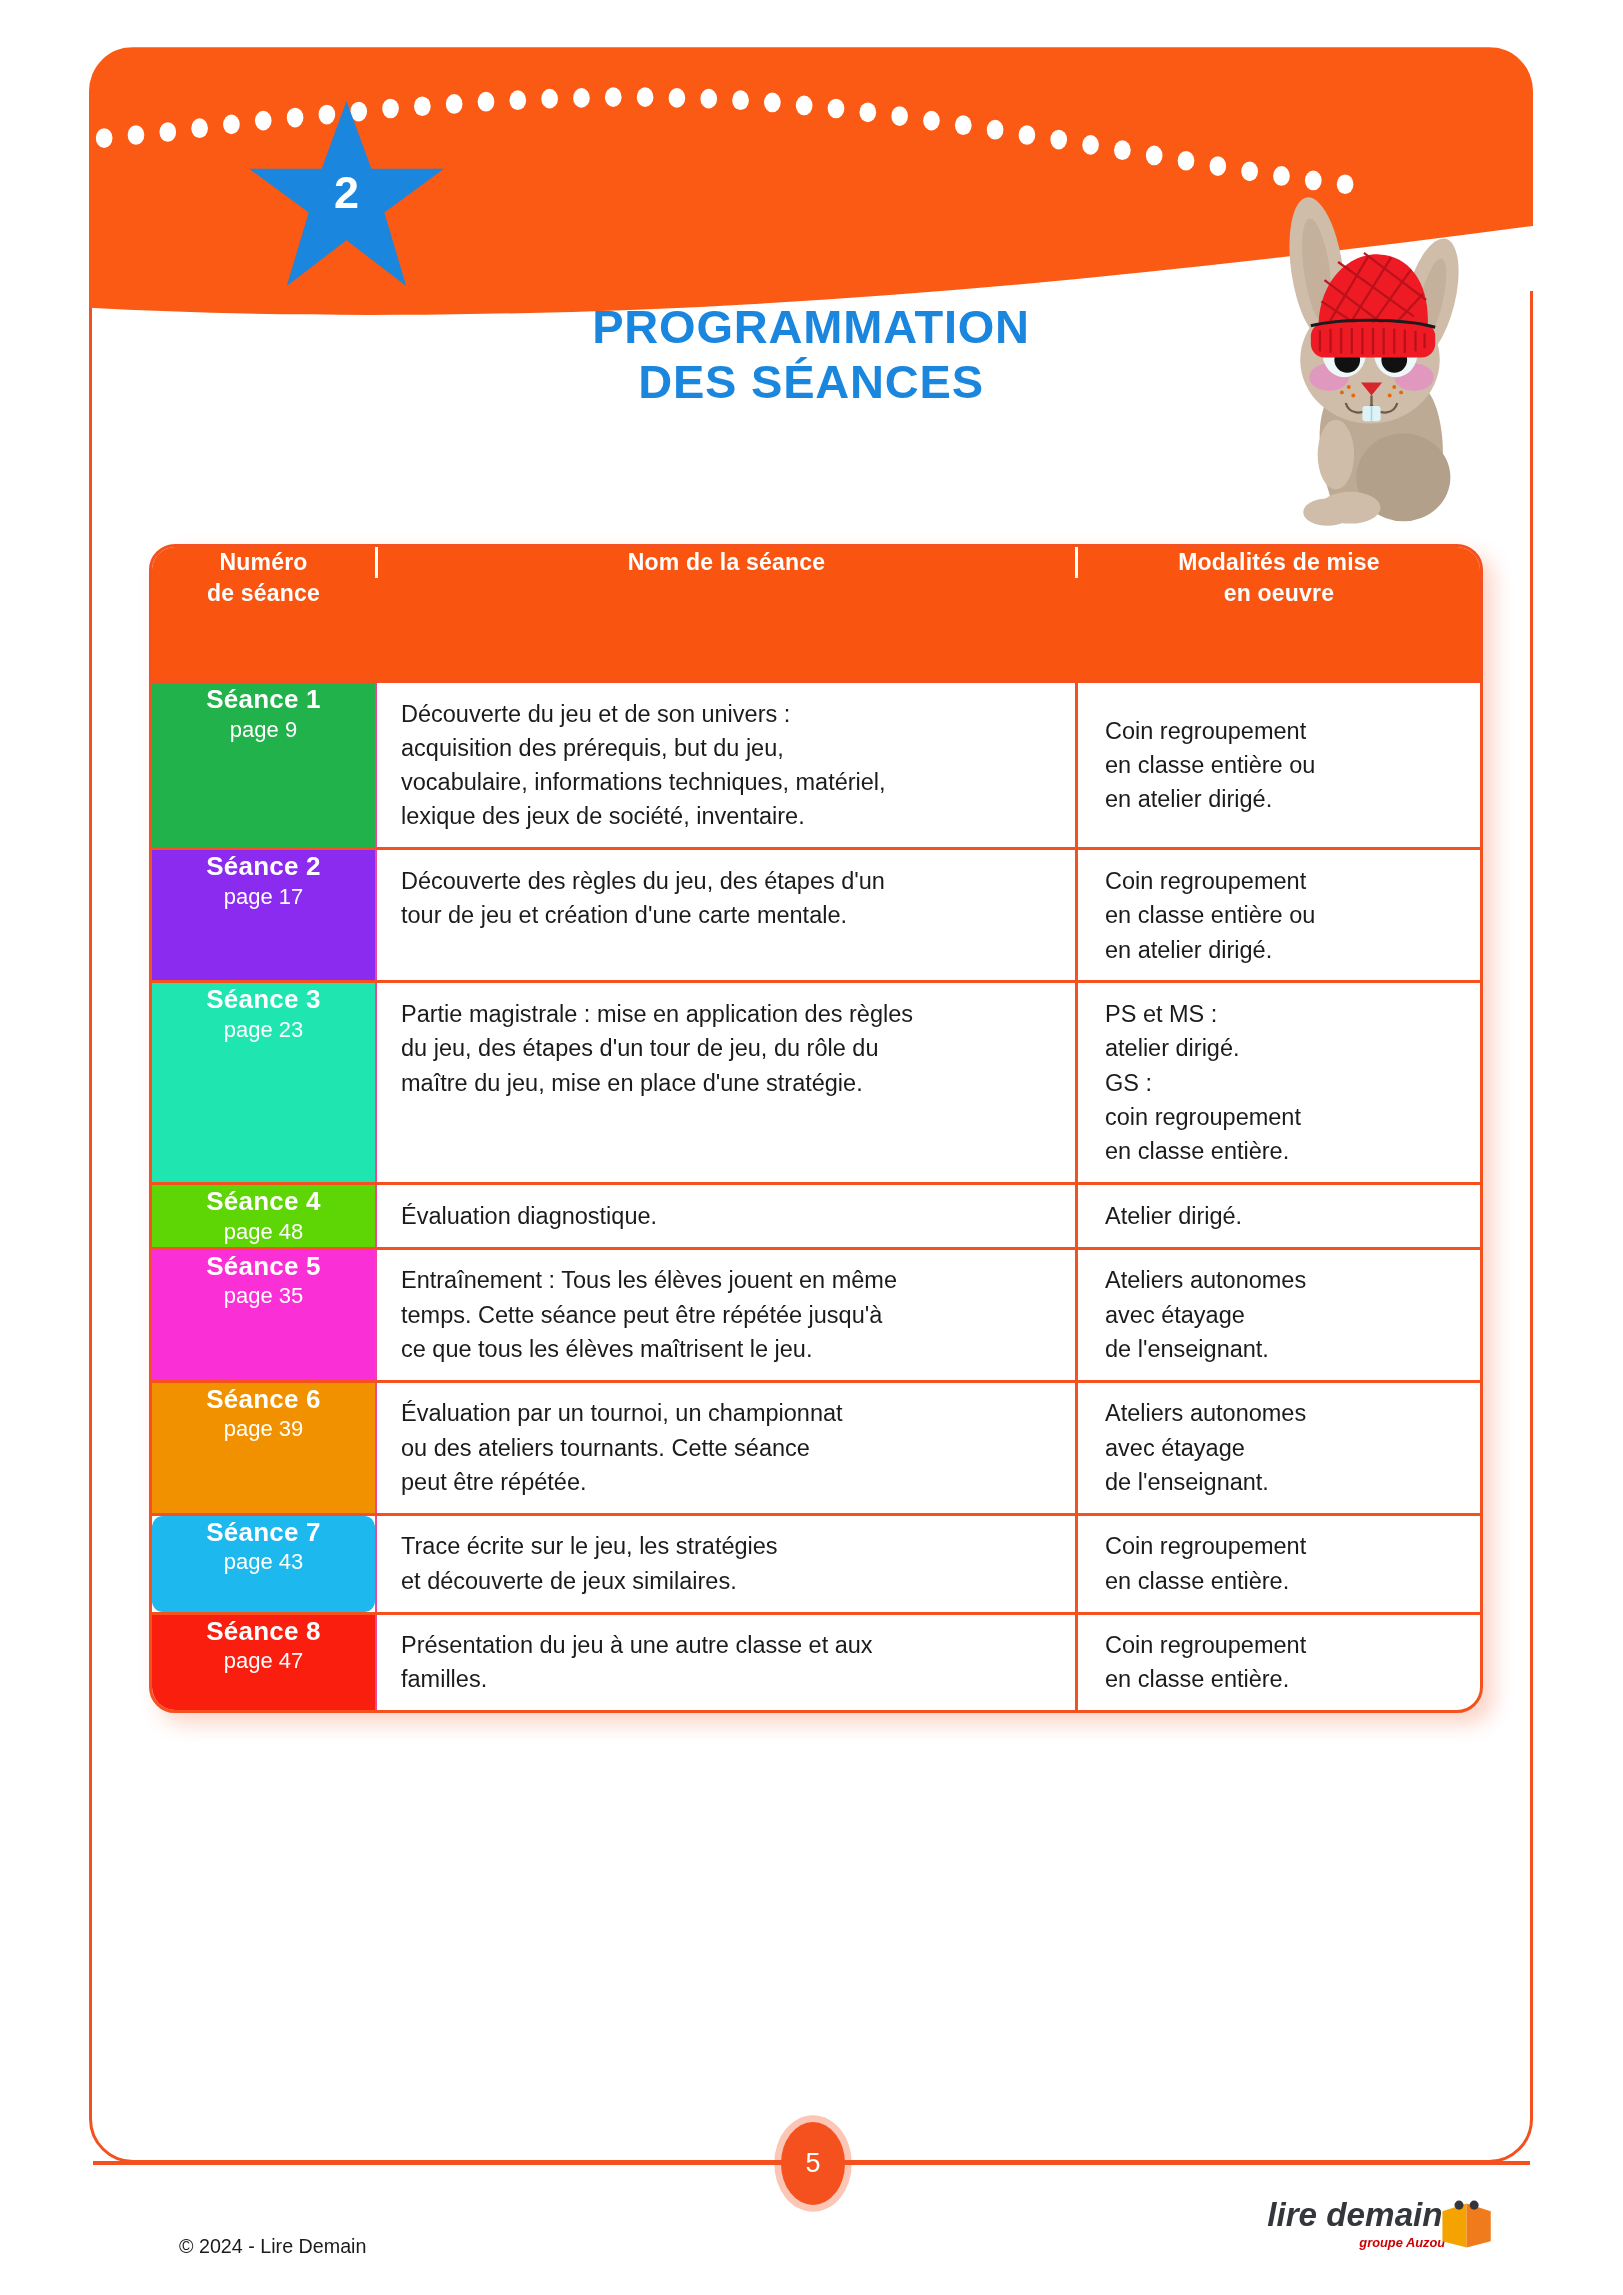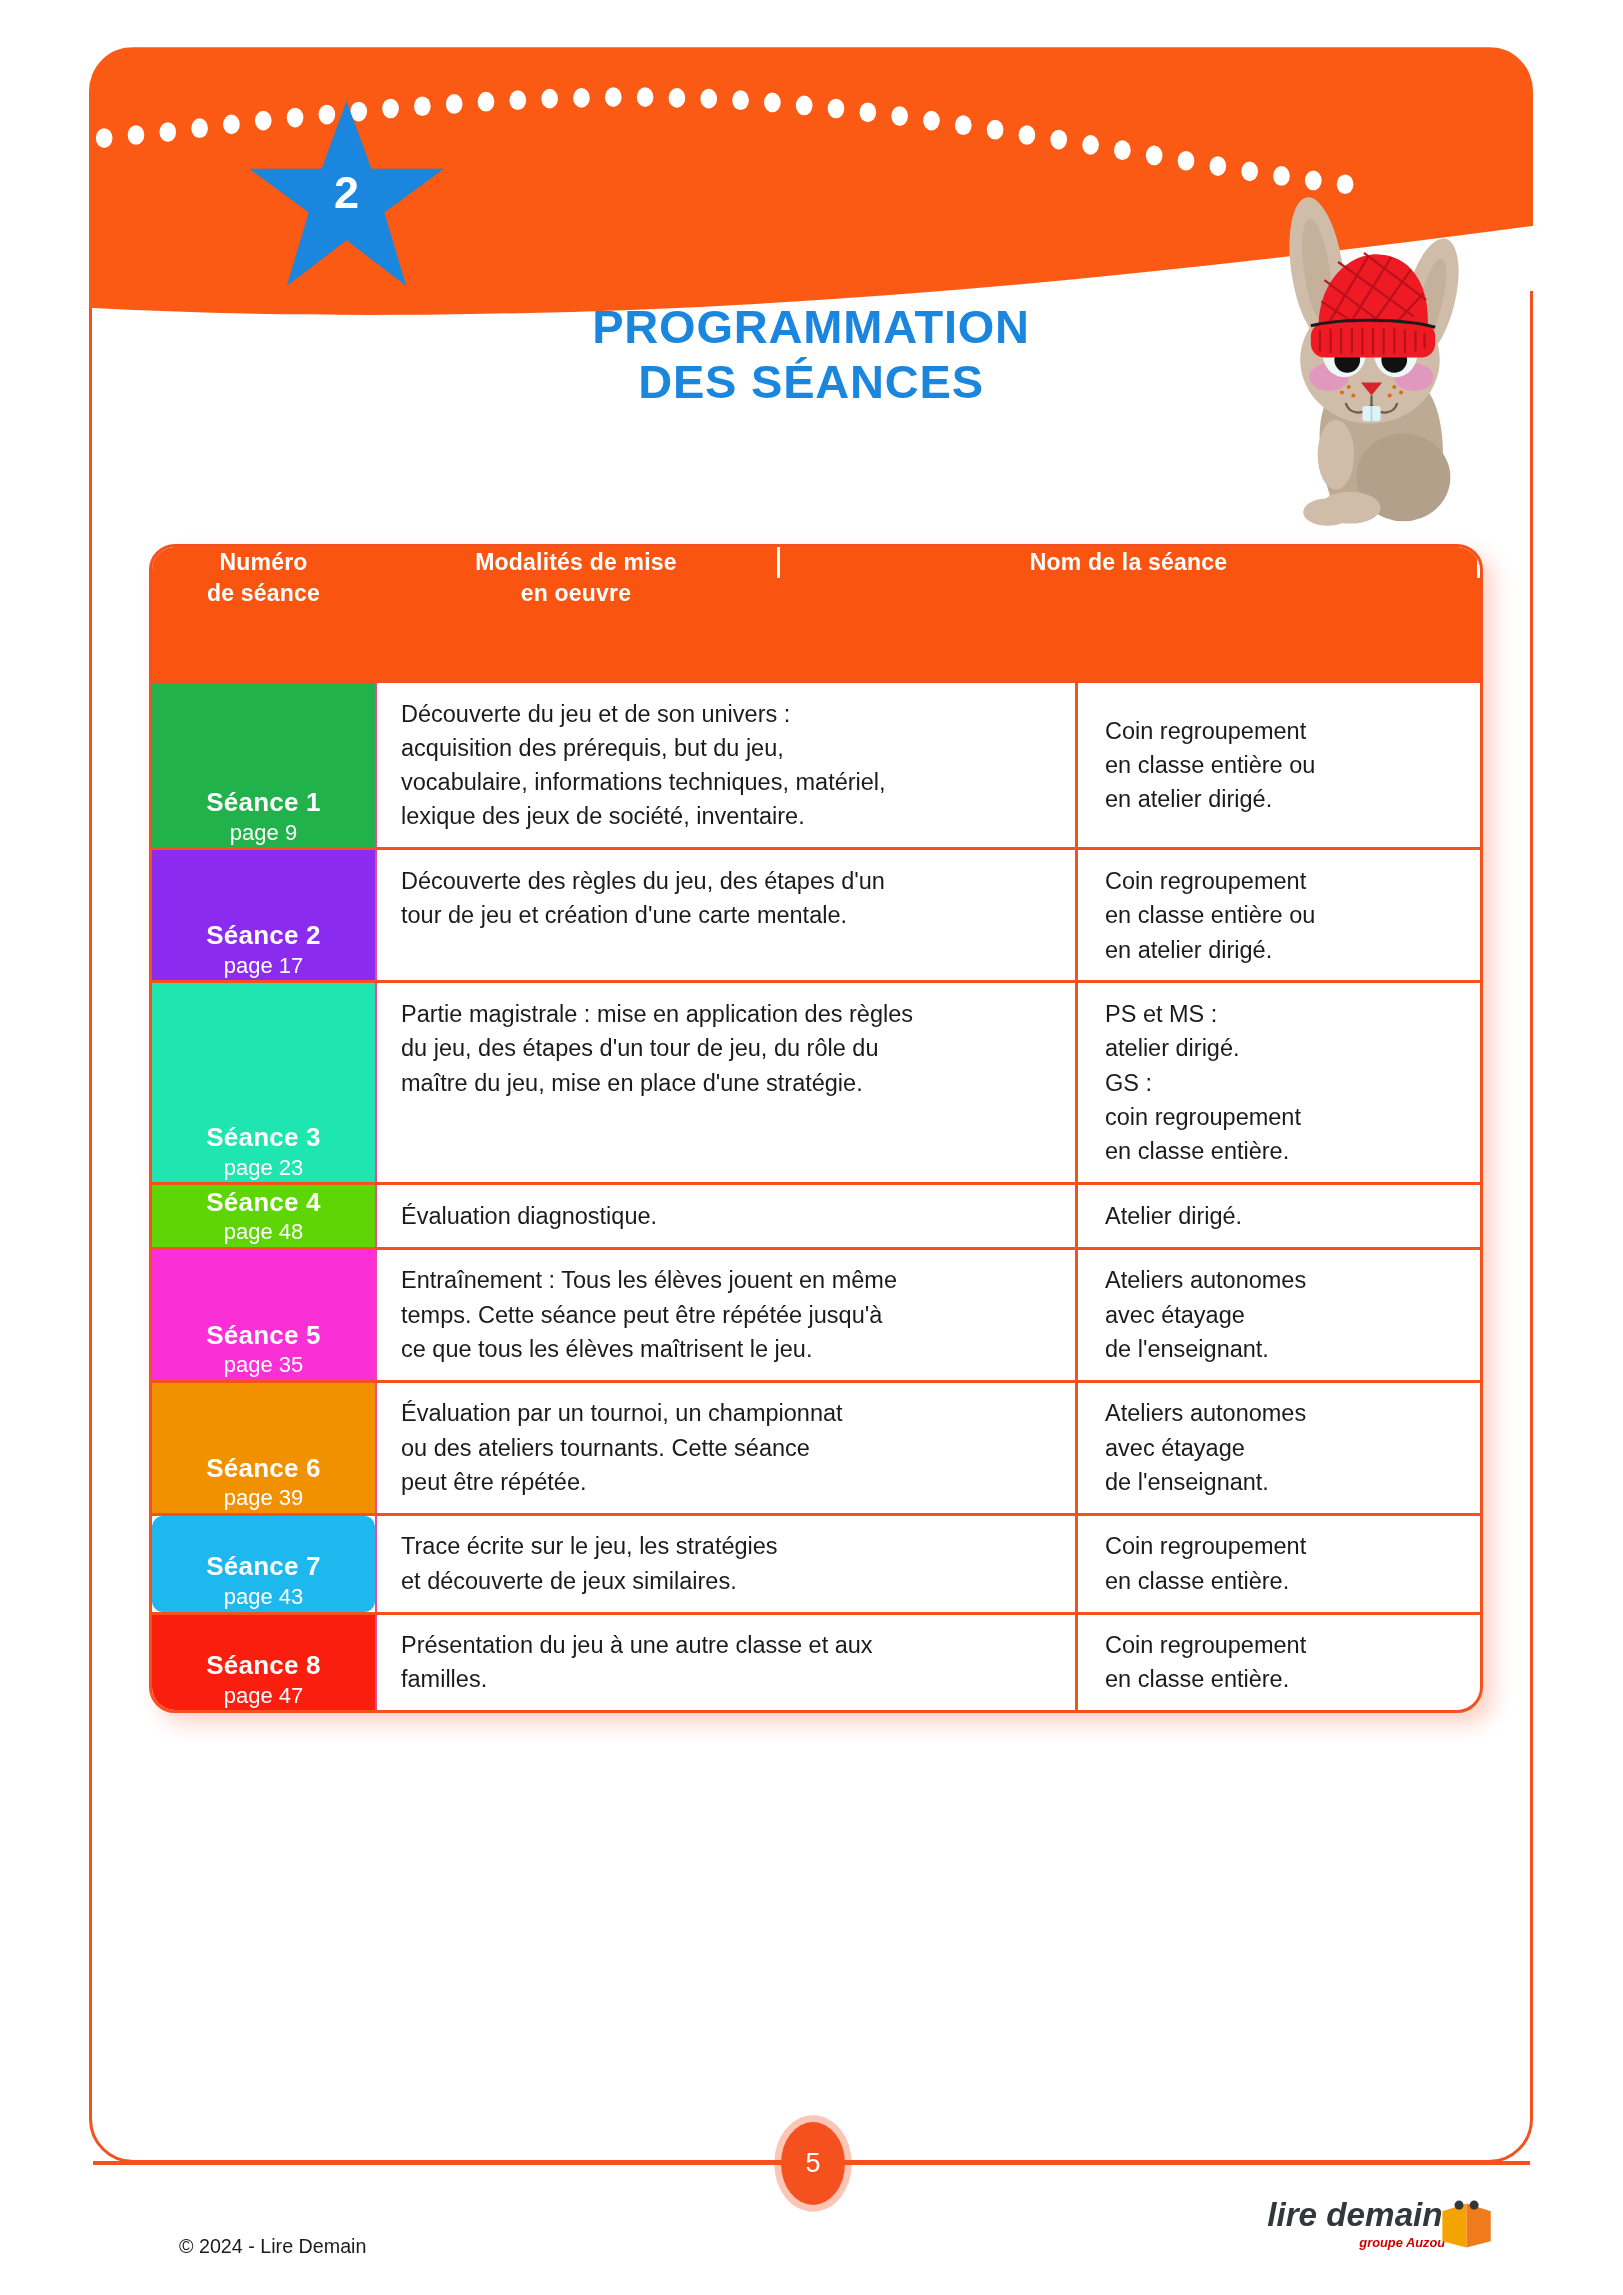--- a/index.html
+++ b/index.html
@@ -68,21 +68,21 @@
     font-family:"Liberation Sans",sans-serif;letter-spacing:0.2px;
     box-sizing:border-box;
   }
   .thead .th.c1{width:223px;}
   .thead .th.c2{flex:1;border-left:3px solid #ffffff;border-right:3px solid #ffffff;}
   .thead .th.c3{width:402px;}
 
   .trow{display:flex;align-items:stretch;border-top:3px solid #f4511e;}
   .trow .c1{
     width:223px;display:flex;flex-direction:column;align-items:center;
-    justify-content:flex-end;color:#ffffff;box-sizing:border-box;
+    justify-content:flex-start;color:#ffffff;box-sizing:border-box;
   }
   .trow .c1 .s-name{font-size:26px;font-weight:bold;line-height:1.25;letter-spacing:0.2px;}
   .trow .c1 .s-page{font-size:22px;font-weight:normal;line-height:1.3;}
   .trow .c2{
     flex:1;border-left:2px solid #ec4899;border-right:3px solid #f4511e;
     display:flex;align-items:flex-start;padding:13.6px 19.7px 13.6px 24px;
     box-sizing:border-box;
   }
   .trow .c3{
     width:402px;display:flex;align-items:center;padding:13.6px 19.7px 13.6px 27px;
@@ -248,23 +248,23 @@
     </g>
     <path d="M100 200 C140 190 222 190 264 202" stroke="#1b1b1b" stroke-width="4" fill="none"></path>
   </svg>
 </div>
 
 <div id="seances-table">
 
   <div class="thead">
     <div class="th c1" style="white-space:pre-line">Numéro
 de séance</div>
+    <div class="th c2" style="white-space:pre-line">Nom de la séance</div>
     <div class="th c3" style="white-space:pre-line">Modalités de mise
 en oeuvre</div>
-    <div class="th c2" style="white-space:pre-line">Nom de la séance</div>
   </div>
 
   <div id="rows-container">
       <div class="trow">
         <div class="c1" style="background: rgb(34, 178, 76);">
           <div class="s-name">Séance 1</div>
           <div class="s-page">page 9</div>
         </div>
         <div class="c2">
           <div class="txt">Découverte du jeu et de son univers :

